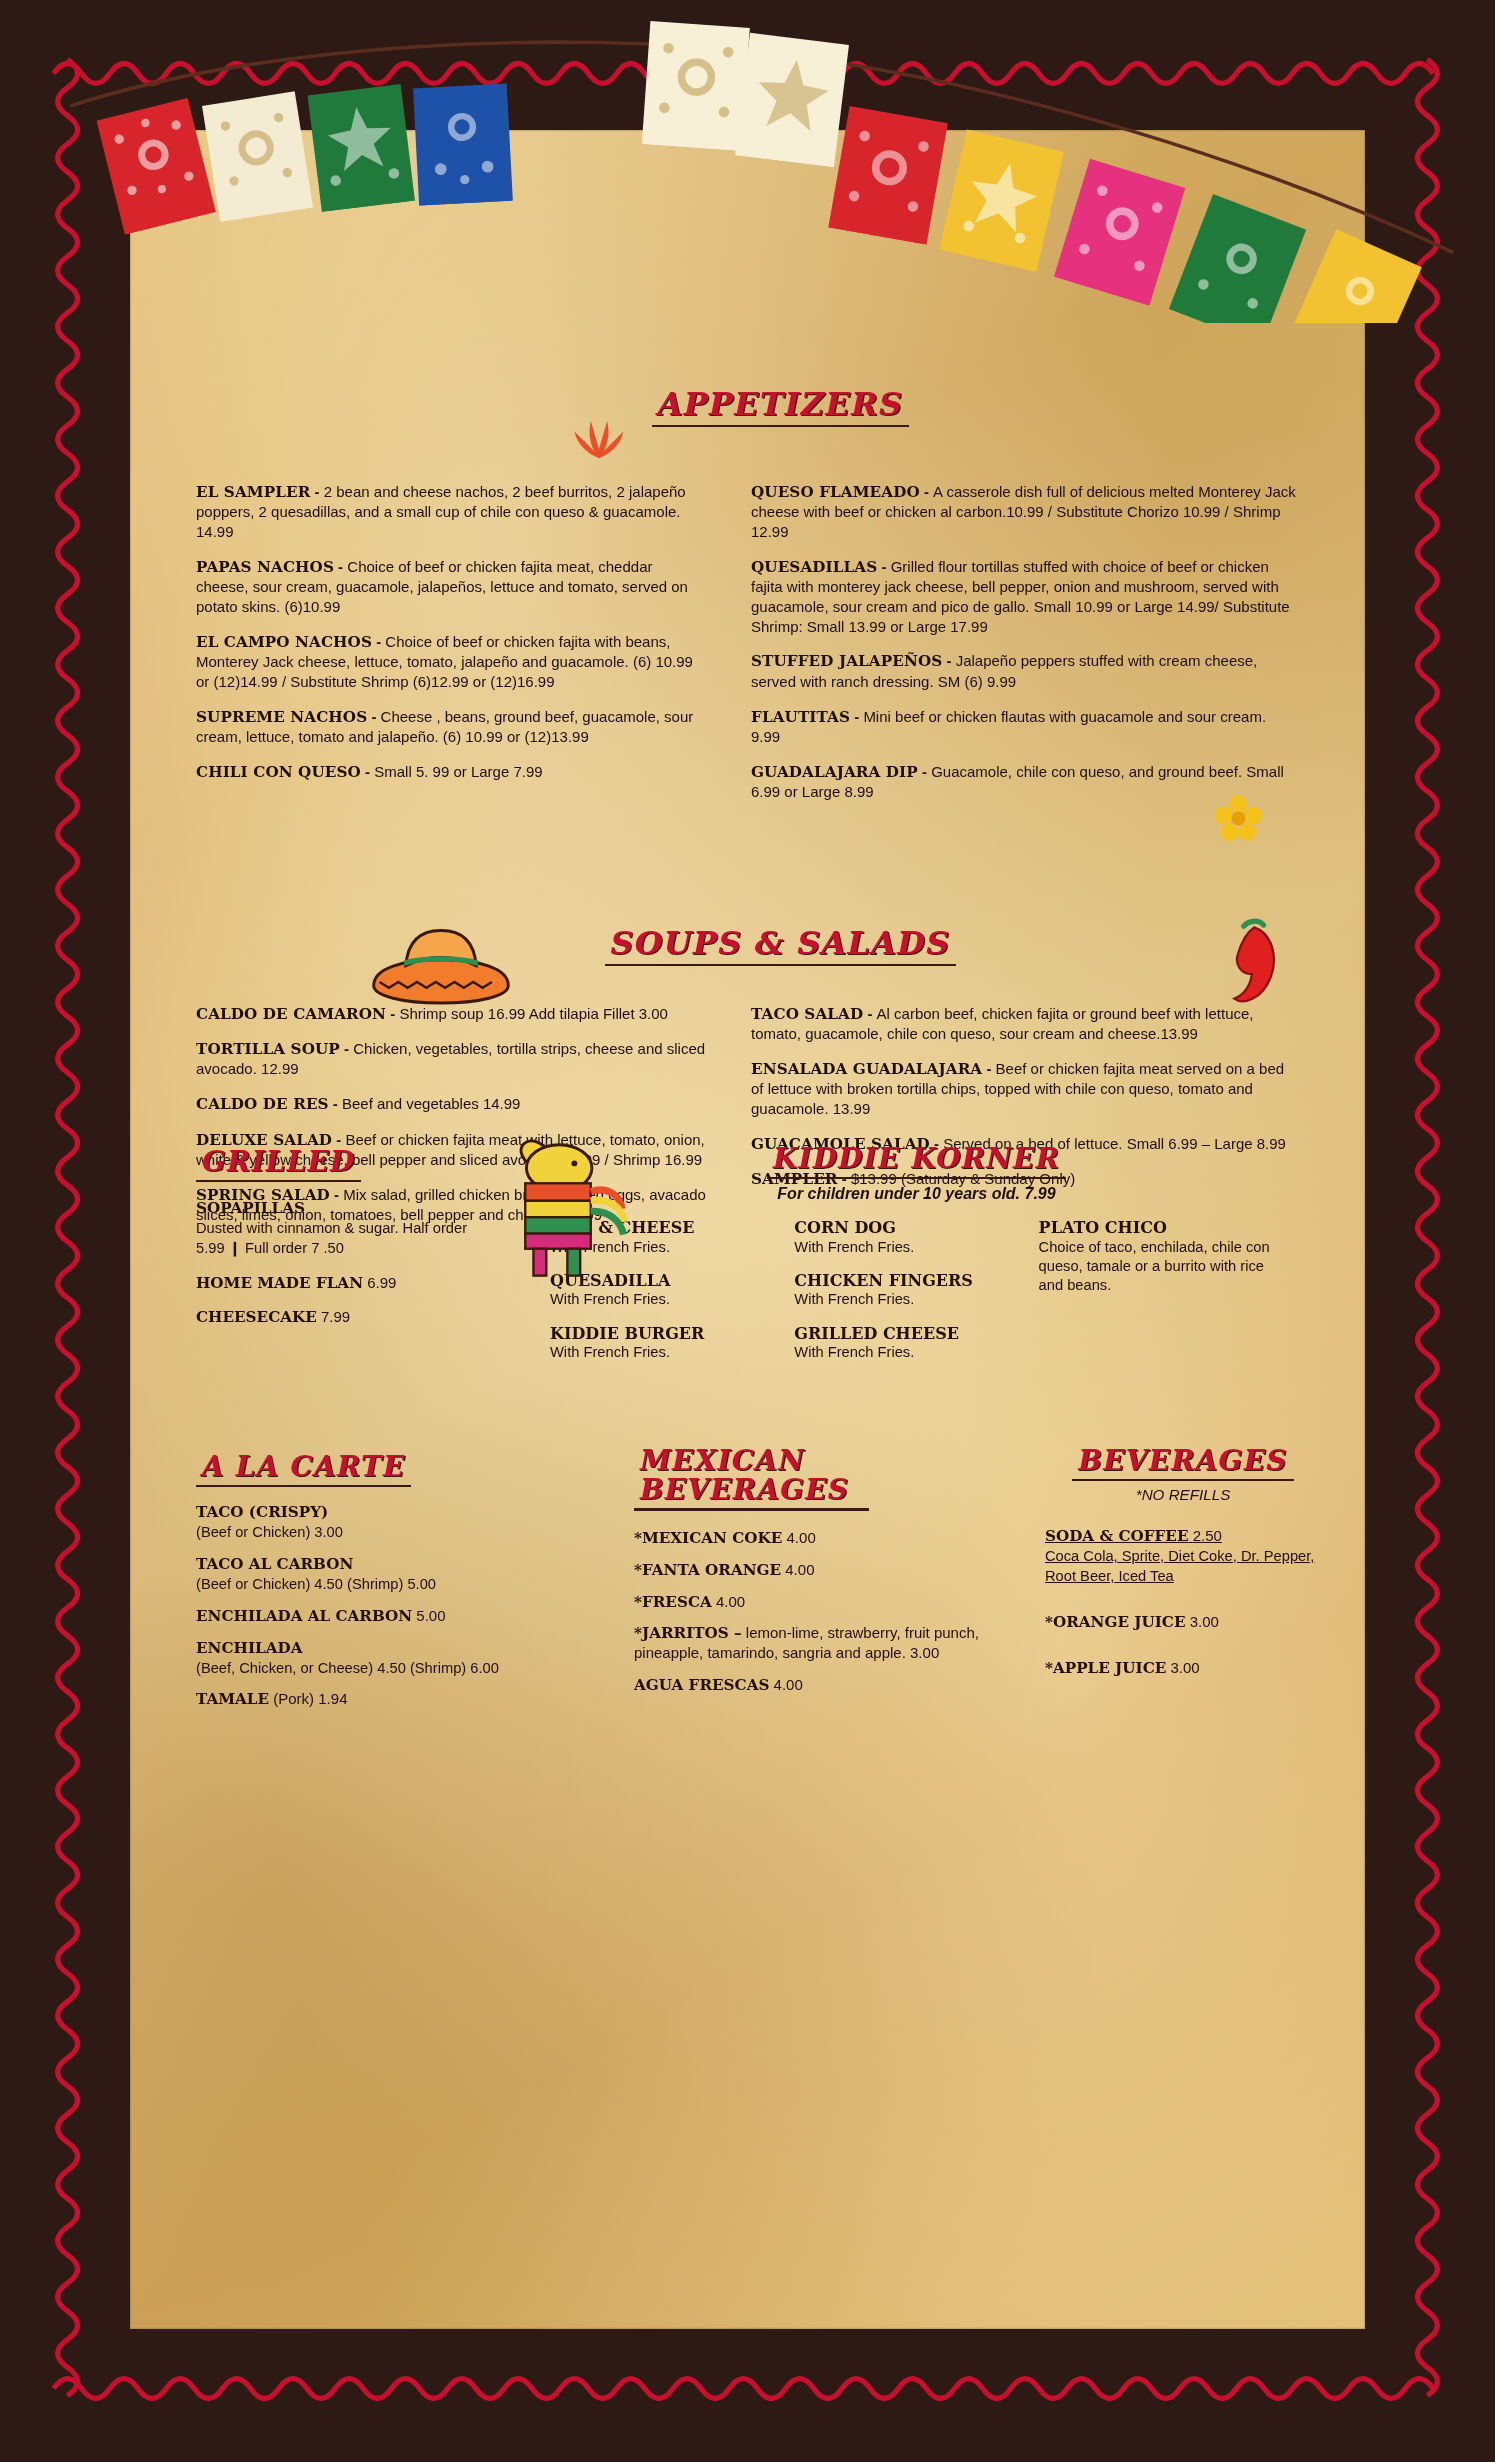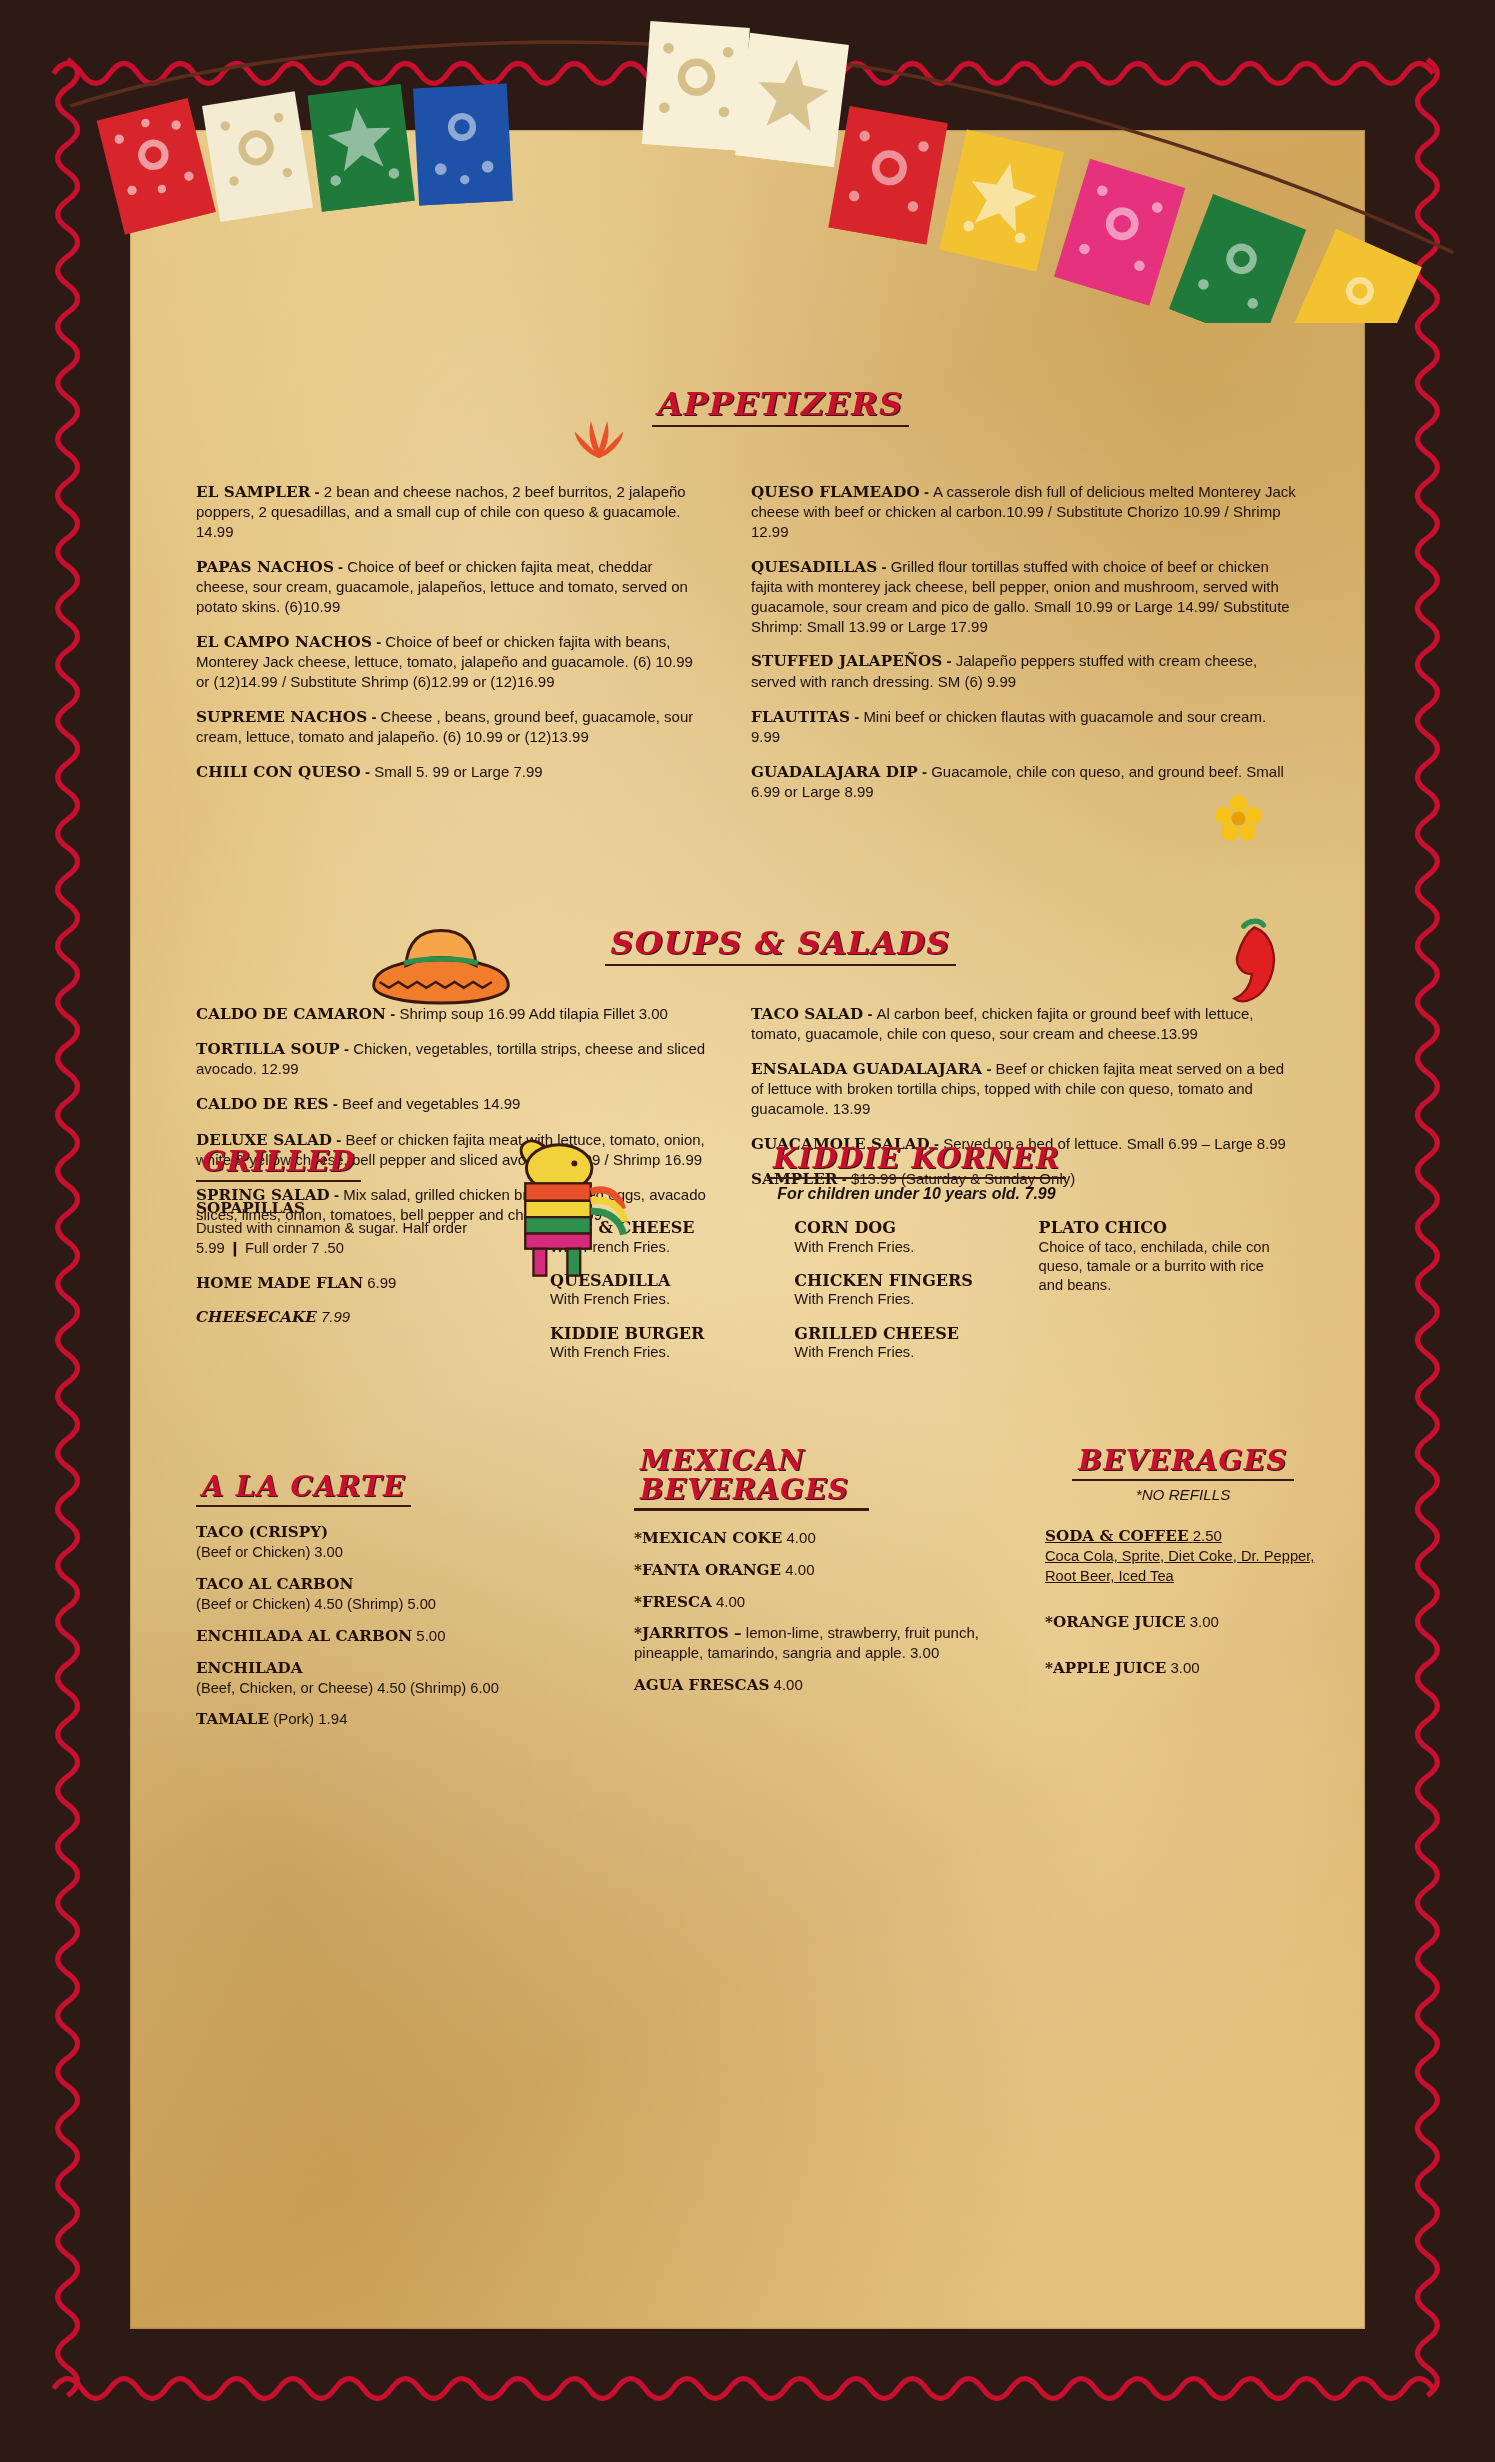--- a/index.html
+++ b/index.html
@@ -115,21 +115,21 @@
   
   #app-left { left: 66px; top: 223px; width: 510px; }
   #app-right { left: 621px; top: 223px; width: 545px; }
 
   
   #soup-left { left: 66px; top: 704px; width: 510px; }
   #soup-right { left: 621px; top: 704px; width: 545px; }
 
   
   #desserts { left: 66px; top: 1017px; width: 276px; }
-  #alacarte { left: 66px; top: 1322px; width: 328px; margin-top: 20px; }
+  #alacarte { left: 66px; top: 1322px; width: 328px; }
 
   
   #kiddie { left: 420px; top: 1014px; width: 733px; }
   .kiddie-sub {
     text-align: center;
     font-style: italic;
     font-weight: bold;
     font-size: 16px;
     margin-top: 5.9px;
     color: #20100a;
@@ -271,21 +271,21 @@
         </div>
         <div style="height:16.4px"></div>
         <div class="simple-item">
           <span class="nm">SOPAPILLAS</span><br>
           <span class="sub">Dusted with cinnamon &amp; sugar. Half order 5.99 ❙ Full order 7 .50</span>
         </div>
         <div class="simple-item" style="margin-top:14px;">
           <span class="nm">HOME MADE FLAN</span>
           <span>6.99</span>
         </div>
-        <div class="simple-item" style="margin-top:14px;font-style:italic;">
+        <div class="simple-item" style="margin-top:14px;">
           <span class="nm">CHEESECAKE</span>
           <span>7.99</span>
         </div>
       </div>
 
       <div class="deco" style="left:352px; top:997px;">
         <svg width="152" height="164" viewBox="0 0 260 280" xmlns="http://www.w3.org/2000/svg">
           <path d="M92 70 C70 60 60 40 72 28 C84 18 104 26 112 42" fill="#f2d23a" stroke="#3a1a10" stroke-width="5"></path>
           <ellipse cx="132" cy="70" rx="56" ry="40" fill="#f2d23a" stroke="#3a1a10" stroke-width="5"></ellipse>
           <circle cx="158" cy="62" r="5" fill="#3a1a10"></circle>

